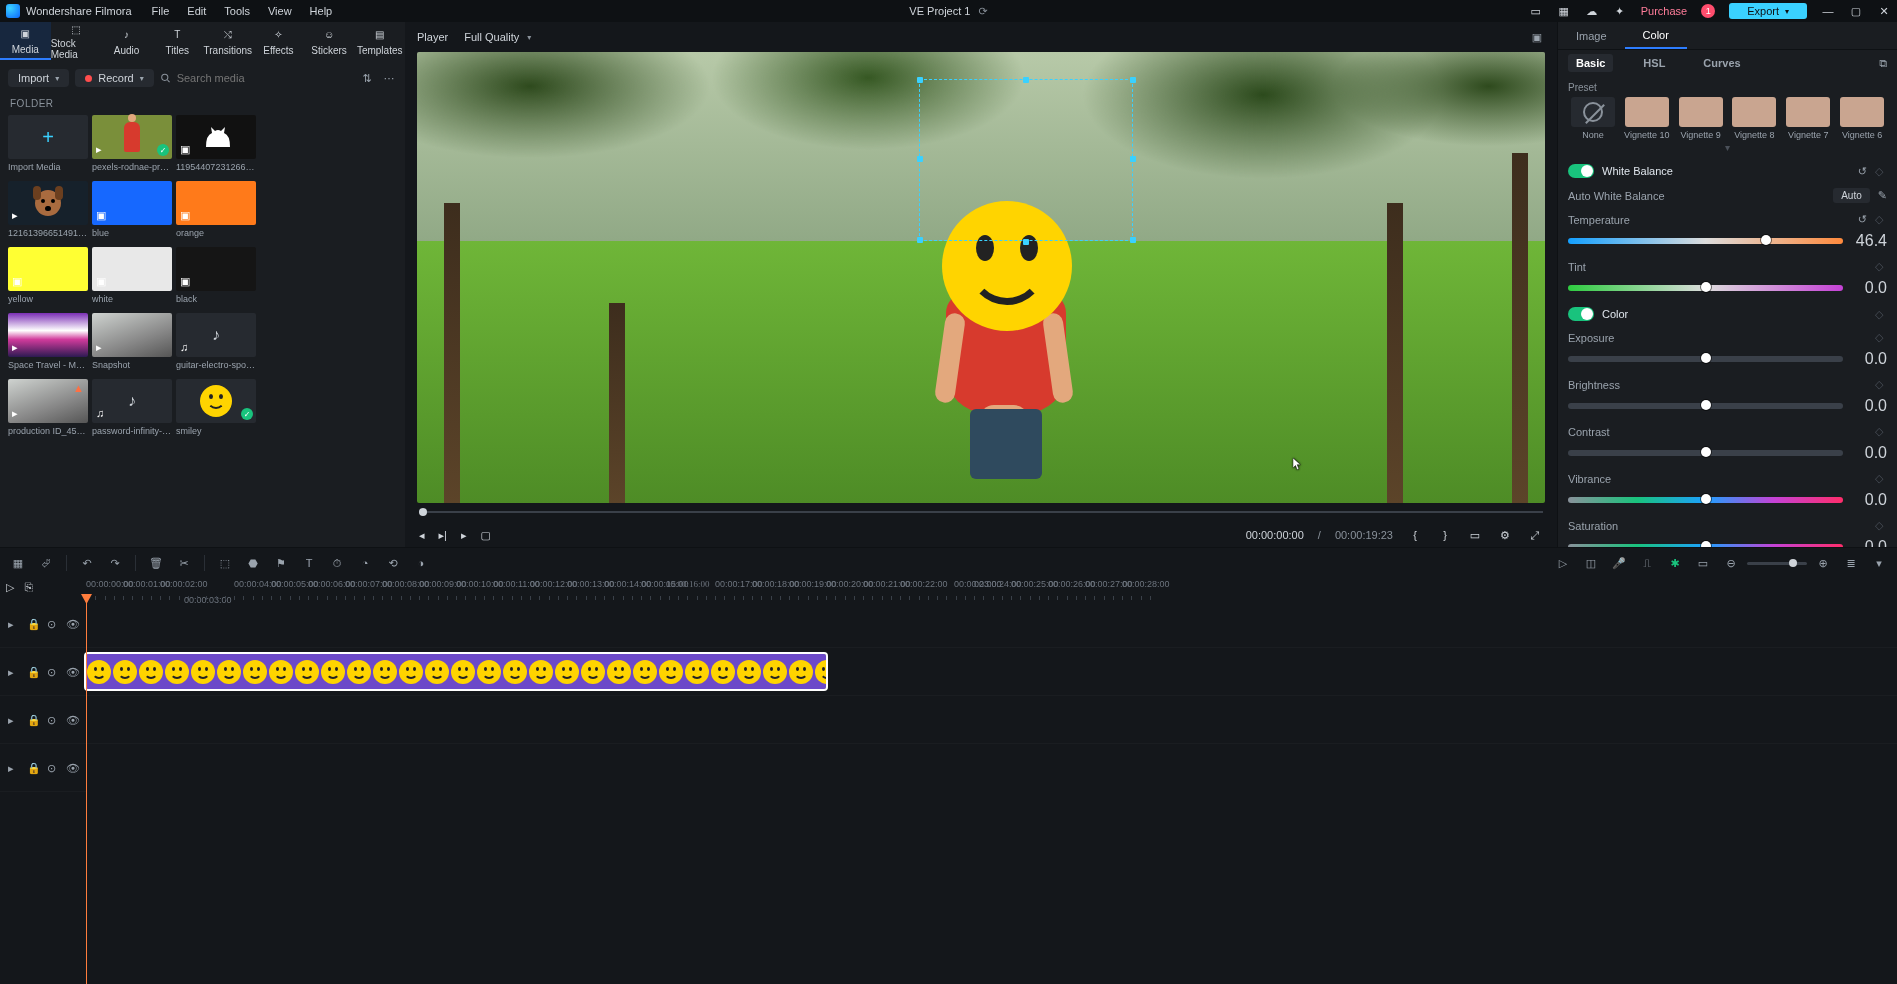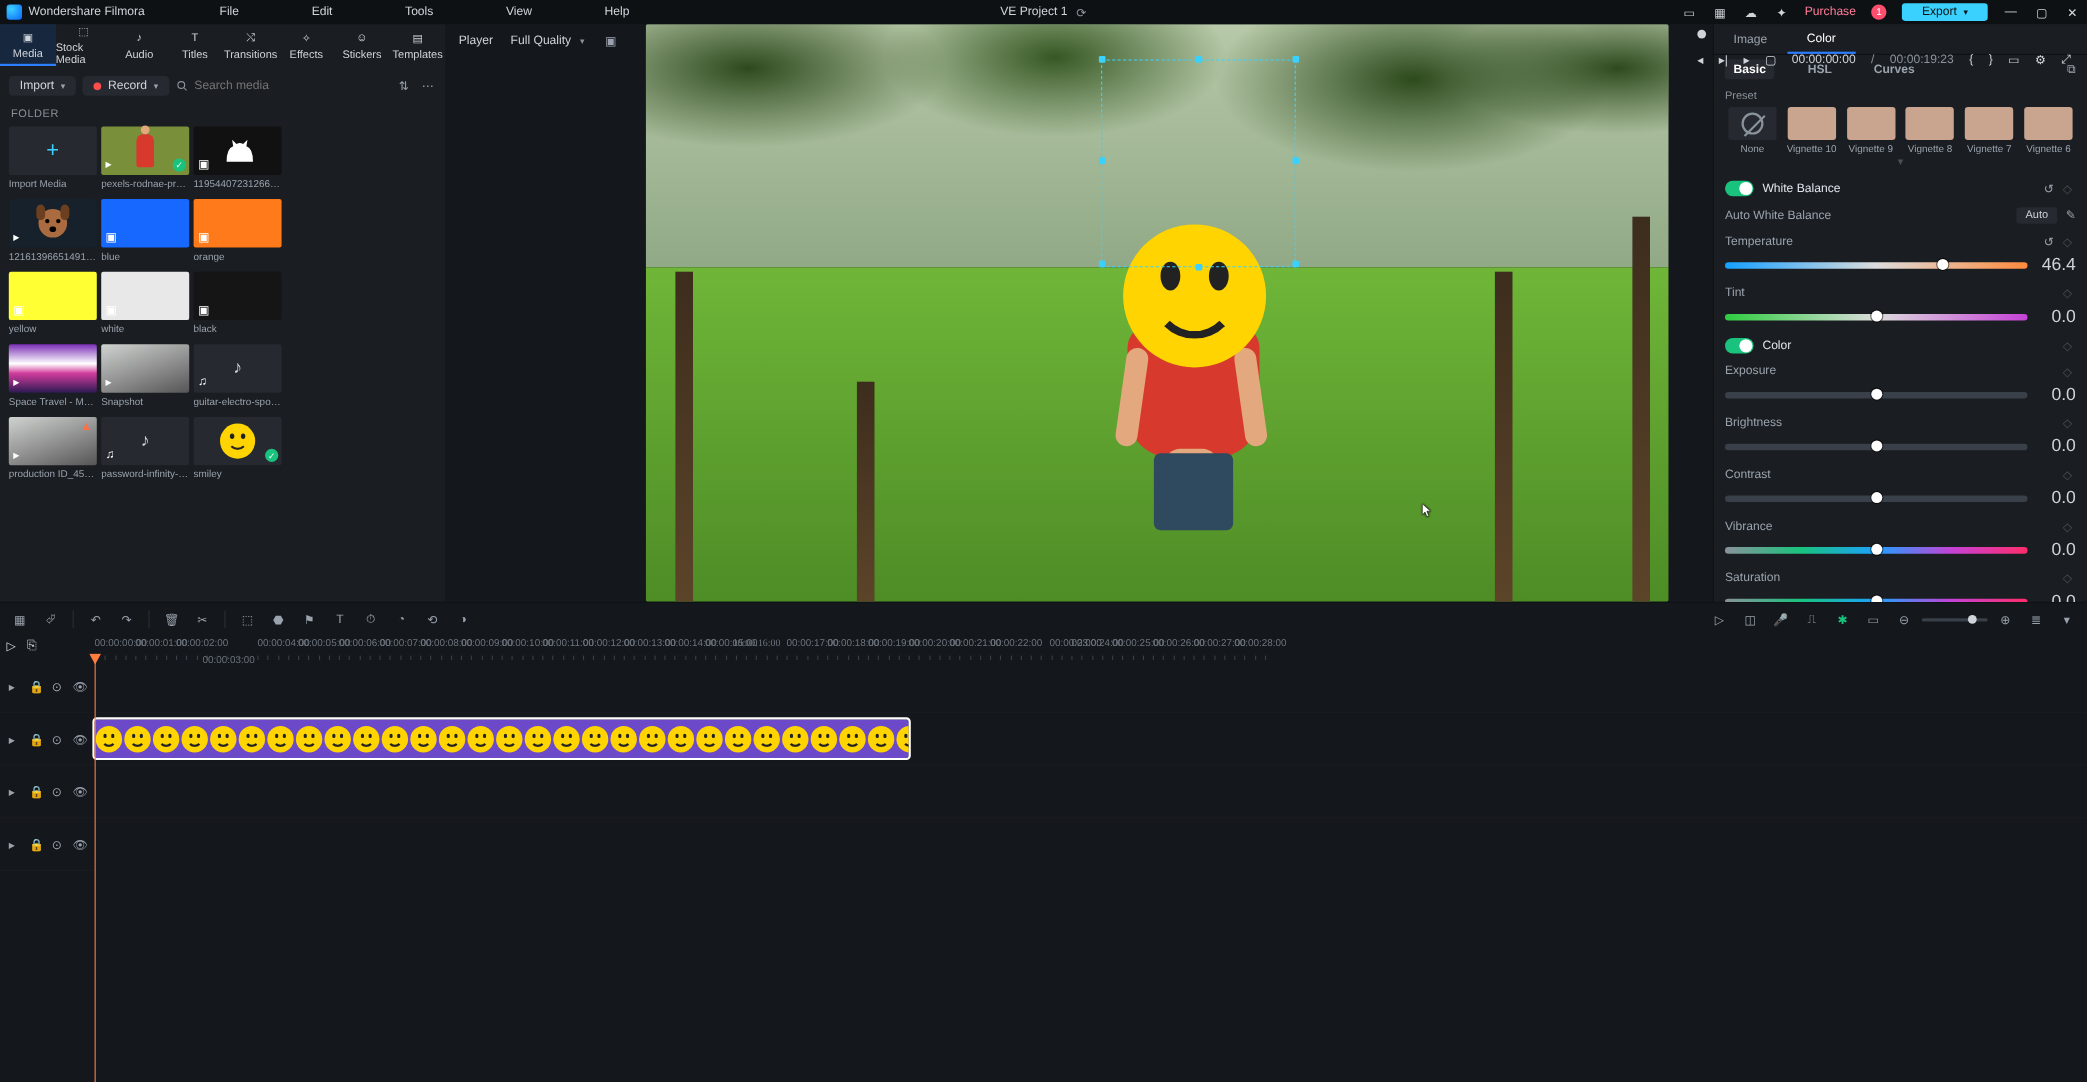--- a/index.html
+++ b/index.html
@@ -3,21 +3,21 @@
 <meta charset="utf-8">
 <style>
 * { margin:0; padding:0; box-sizing:border-box; font-family:"Segoe UI",Arial,sans-serif; -webkit-font-smoothing:antialiased; user-select:none; }
 body { background:#1a1d21; color:#bfc7cf; font-size:11px; overflow:hidden; width:1897px; height:984px; position:relative; }
 
 
 .titlebar { height:22px; background:#0e1114; display:flex; align-items:center; padding:0 6px; }
 .titlebar .logo { width:14px; height:14px; border-radius:3px; background:radial-gradient(circle at 30% 30%,#3ad1ff,#0b66ff); margin-right:6px; }
 .titlebar .appname { color:#cfd4da; font-size:11px; margin-right:20px; }
 .titlebar .menu { display:flex; gap:18px; }
-.titlebar .menu span { color:#cfd4da; font-size:11px; cursor:pointer;margin-left:48px; }
+.titlebar .menu span { color:#cfd4da; font-size:11px; cursor:pointer; }
 .titlebar .center { position:absolute; left:50%; transform:translateX(-50%); display:flex; align-items:center; gap:8px; color:#cfd4da; }
 .titlebar .right { margin-left:auto; display:flex; align-items:center; gap:14px; }
 .titlebar .right .ico { width:14px; height:14px; display:flex; align-items:center; justify-content:center; color:#cfd4da; }
 .titlebar .purchase { color:#ff7d9a; font-size:11px; }
 .titlebar .badge { width:14px; height:14px; border-radius:50%; background:#ff4d6d; color:#fff; display:flex; align-items:center; justify-content:center; font-size:9px; }
 .titlebar .export { background:#3ad1ff; color:#0e1114; padding:2px 18px; border-radius:3px; font-size:11px; display:flex; align-items:center; gap:6px; }
 .titlebar .winbtn { width:14px; height:14px; color:#cfd4da; display:flex; align-items:center; justify-content:center; }
 
 
 .main-top { height:525px; display:flex; }
@@ -56,21 +56,21 @@
 .media-item .thumb .plus { position:absolute; inset:0; display:flex; align-items:center; justify-content:center; color:#3ad1ff; font-size:20px; }
 .media-item .thumb .smicon { position:absolute; left:4px; bottom:4px; width:12px; height:12px; color:#fff; }
 .media-item .thumb .check { position:absolute; right:3px; bottom:3px; width:12px; height:12px; border-radius:50%; background:#19c37d; display:flex; align-items:center; justify-content:center; color:#fff; font-size:8px; }
 .media-item .thumb .warn { position:absolute; right:3px; top:3px; width:12px; height:12px; color:#ff7043; }
 .media-item .thumb.audio  { background:#262a30; }
 .media-item .thumb.audio .note { position:absolute; inset:0; display:flex; align-items:center; justify-content:center; color:#cfd4da; font-size:16px; }
 .media-item .thumb.cat { background:#111; }
 .media-item .thumb.cat svg { position:absolute; top:4px; left:24px; }
 
 
-.preview { flex:1; background:#14171b; display:flex; flex-direction:row; position:relative; }
+.preview { flex:1; background:#14171b; display:flex; flex-direction:column; position:relative; }
 .preview-bar { height:30px; display:flex; align-items:center; padding:0 12px; gap:16px; }
 .preview-bar .drop { display:flex; align-items:center; gap:8px; color:#cfd4da; }
 .preview-bar .drop .car { font-size:8px; color:#8a929b; }
 .preview-bar .right { margin-left:auto; }
 .preview-canvas { flex:1; margin:0 12px; background:#0e1114; position:relative; border-radius:2px; overflow:hidden; }
 .scene { position:absolute; inset:0; }
 .grass { position:absolute; left:0; right:0; top:42%; bottom:0; background:linear-gradient(#6fb638,#4e8c26); }
 .sky   { position:absolute; left:0; right:0; top:0; height:42%; background:linear-gradient(#b7c9a8,#91a986); }
 .tree { position:absolute; bottom:0; width:60px; z-index:2; }
 .tree .trunk { position:absolute; bottom:0; left:22px; width:16px; height:300px; background:linear-gradient(#3d2d1d,#5c4429); }
@@ -127,21 +127,21 @@
 .sec-header .toggle { width:26px; height:14px; background:#19c37d; border-radius:8px; position:relative; }
 .sec-header .toggle::after { content:''; position:absolute; right:1px; top:1px; width:12px; height:12px; background:#fff; border-radius:50%; }
 .sec-header .title { color:#dfe5ec; font-size:11px; }
 .sec-header .reset { margin-left:auto; color:#9aa3ad; }
 .sec-header .slot { width:12px; color:#4a5059; }
 .awb-row { display:flex; align-items:center; margin-top:10px; }
 .awb-row .lab { color:#9aa3ad; font-size:11px; }
 .awb-row .auto { margin-left:auto; background:#262a30; padding:2px 8px; border-radius:3px; font-size:10px; color:#cfd4da; }
 .awb-row .dropper { margin-left:8px; color:#9aa3ad; }
 .param { margin-top:10px; }
-.param .row1 { display:flex; align-items:flex-start; }
+.param .row1 { display:flex; align-items:center; }
 .param .lab { color:#9aa3ad; font-size:11px; }
 .param .reset { margin-left:auto; color:#9aa3ad; }
 .param .slot { width:12px; color:#4a5059; margin-left:8px; }
 .param .sliderrow { display:flex; align-items:center; gap:10px; margin-top:6px; }
 .slider { flex:1; height:6px; position:relative; border-radius:3px; }
 .slider .knob { position:absolute; top:-3px; width:10px; height:10px; border-radius:50%; background:#fff; box-shadow:0 0 0 1px #0008; transform:translateX(-50%); }
 .slider.bw { background:linear-gradient(to right,#14a0ff,#dcdcdc,#ff8a3d); }
 .slider.gm { background:linear-gradient(to right,#2ecc40,#dcdcdc,#c542d6); }
 .slider.gray { background:#3a4049; }
 .slider.vib { background:linear-gradient(to right,#8a929b,#19c37d,#1da1ff,#c542d6,#ff2d6b); }

